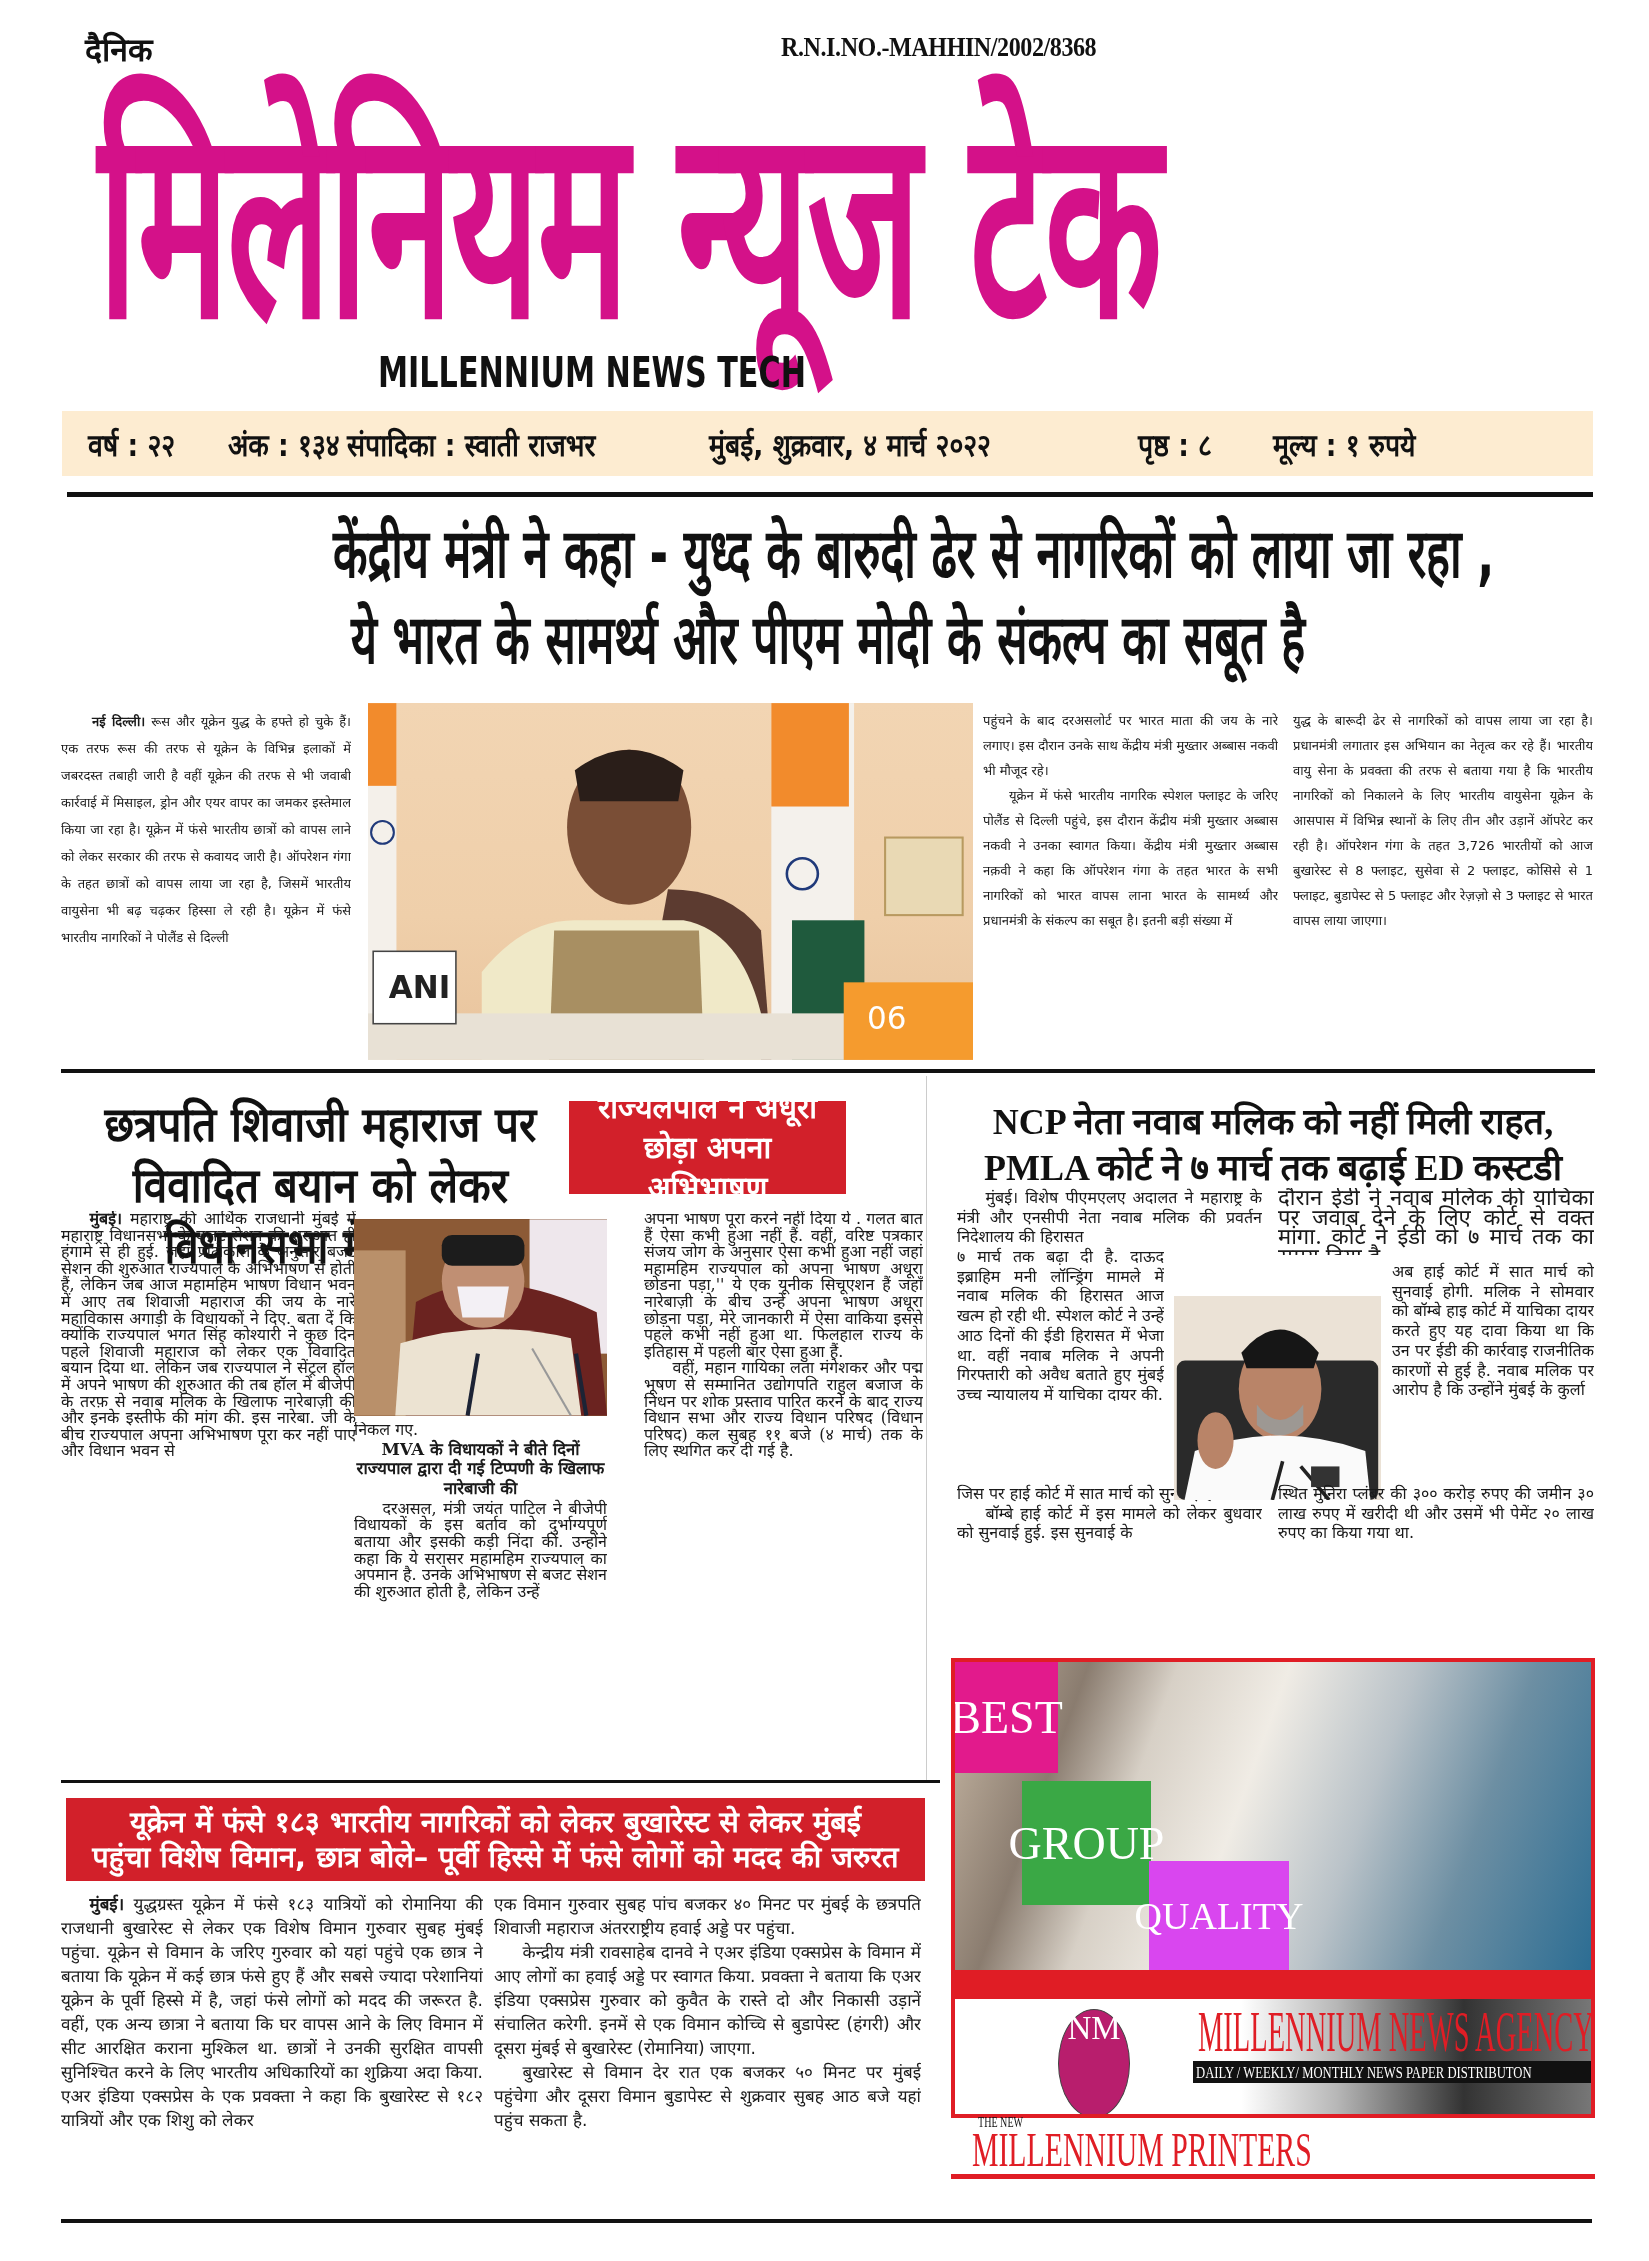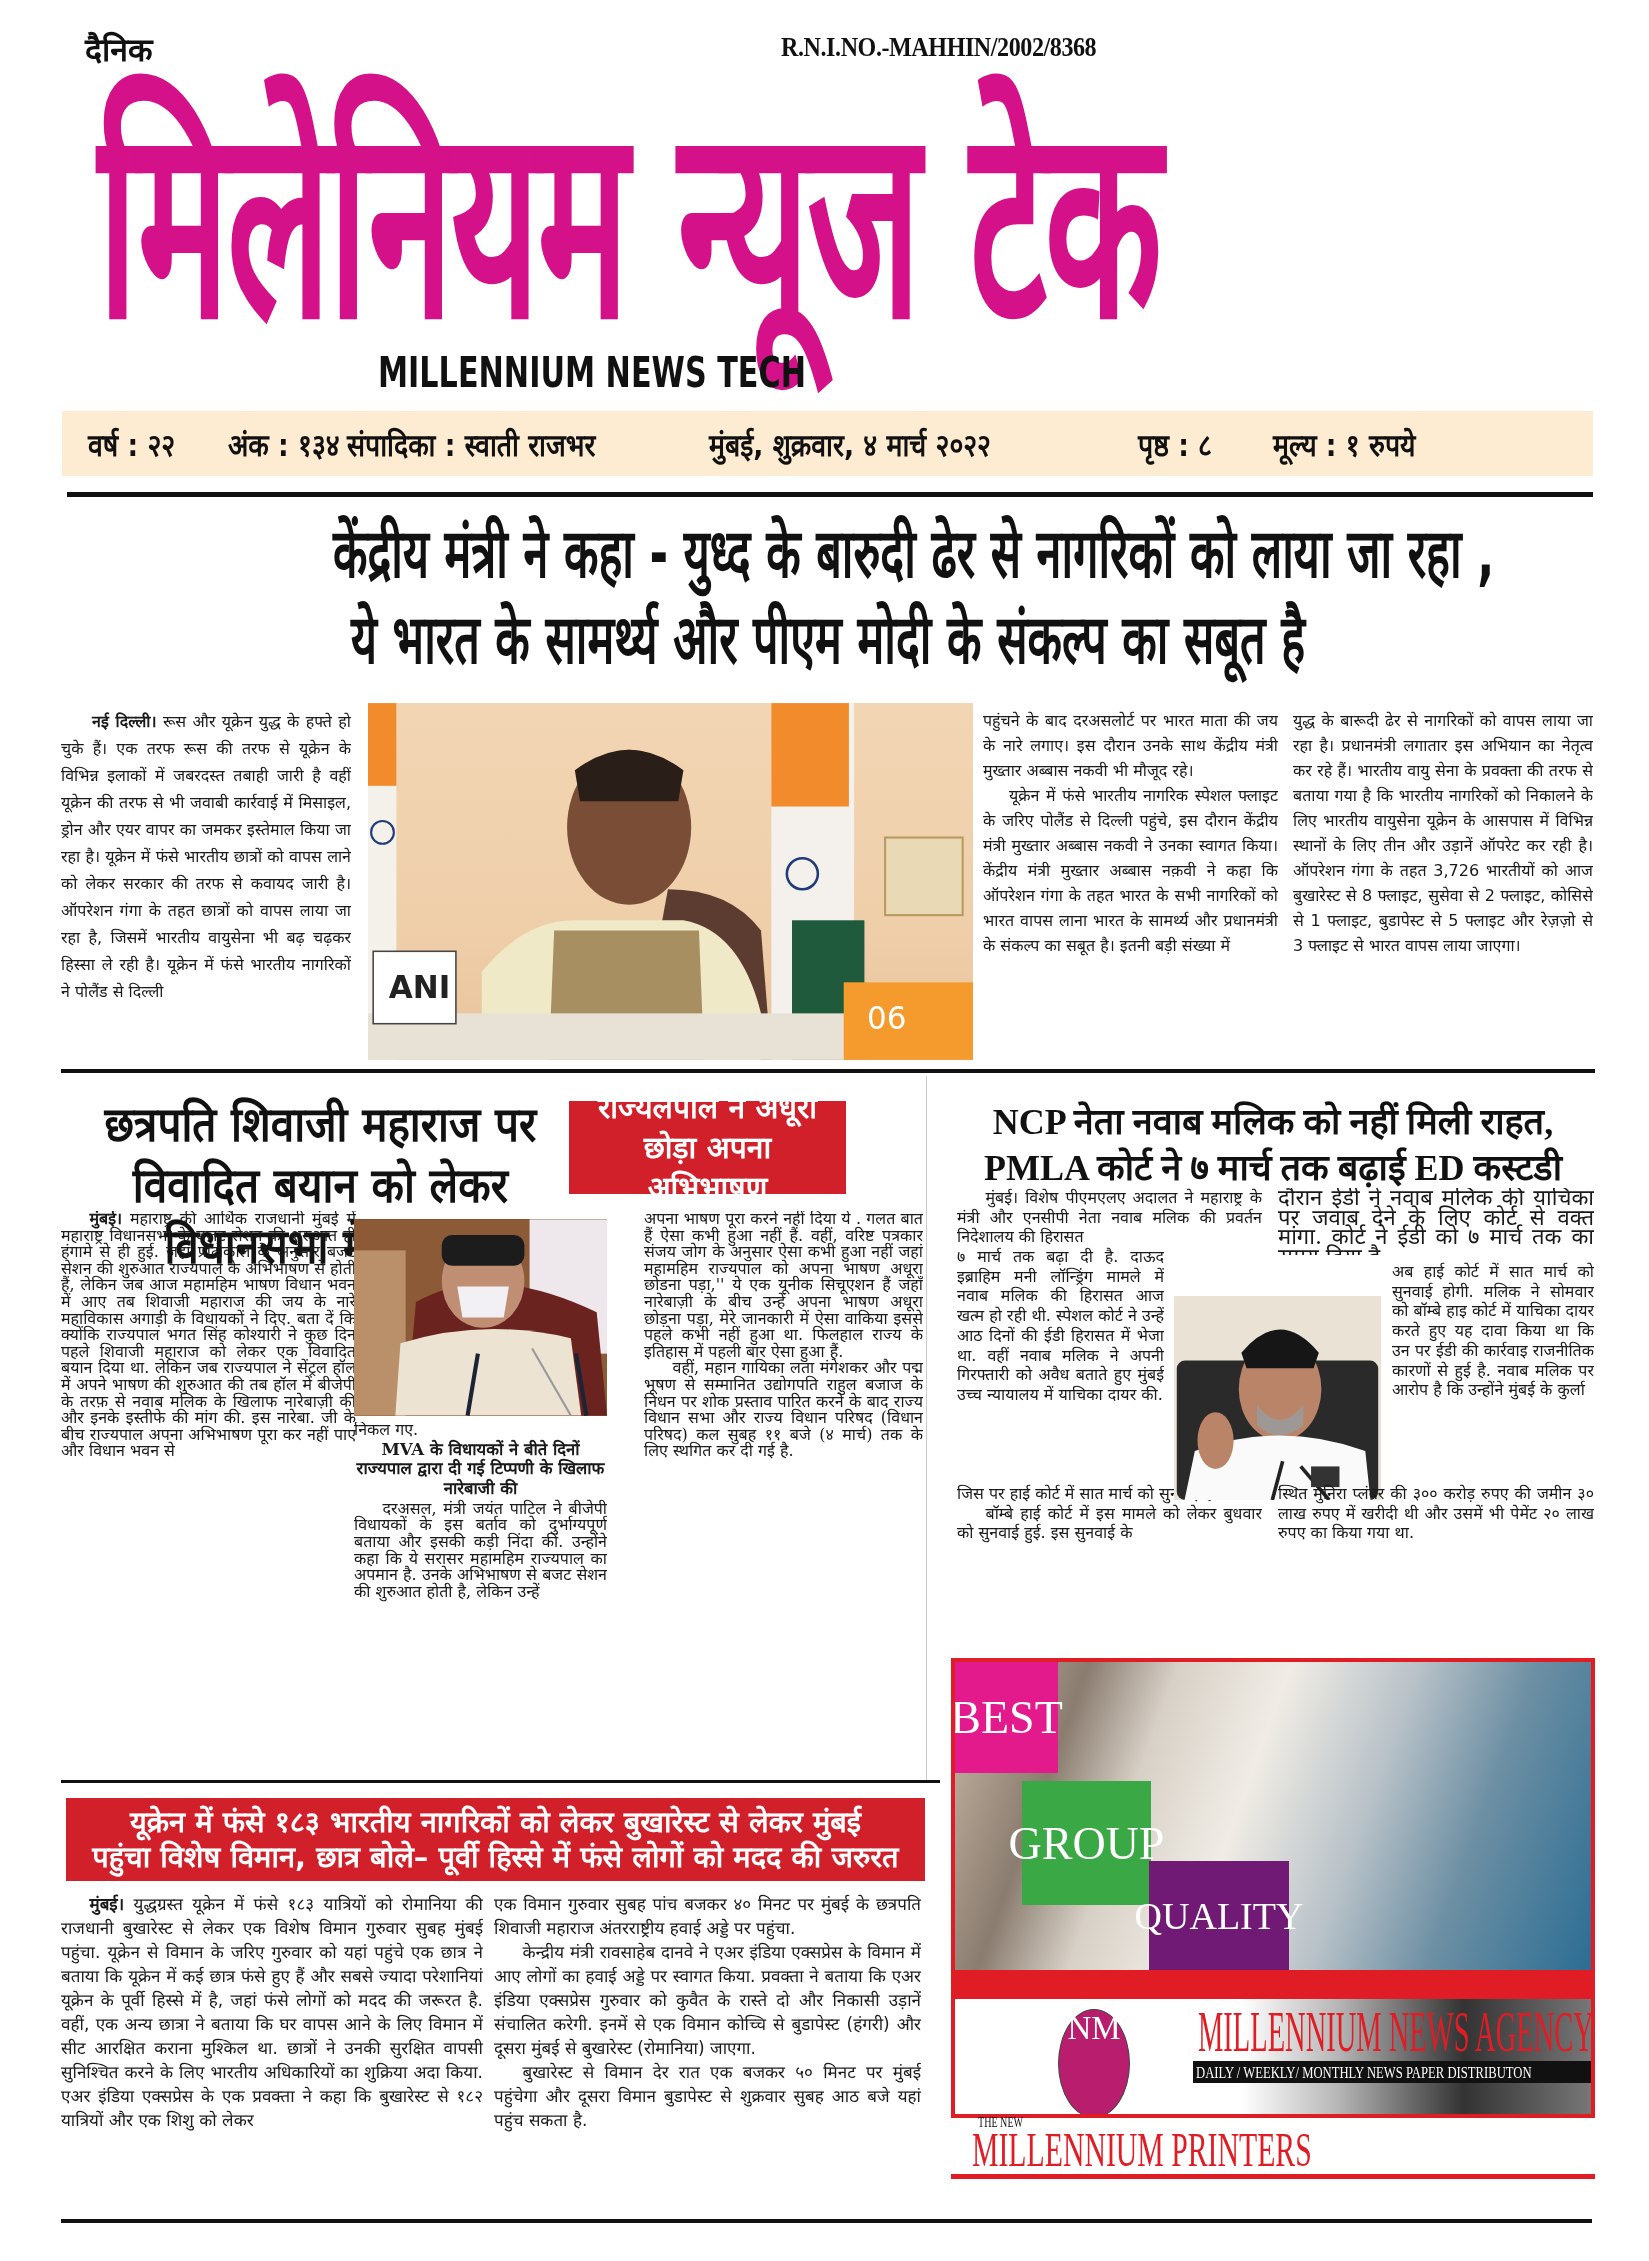--- a/index.html
+++ b/index.html
@@ -14,21 +14,21 @@
   .brand-en { left: 378px; top: 348px; font-size: 42px; font-weight: bold; font-family: "DejaVu Sans", sans-serif; transform: scaleX(0.72); transform-origin: left top; white-space: nowrap; }
 
   .infobar { left: 62px; top: 411px; width: 1531px; height: 65px; background: #fdecd1; display: flex; align-items: center; padding-left: 26px; }
   .infobar span { font-size: 31px; font-weight: bold; white-space: nowrap; transform: scaleX(0.86); transform-origin: left center; display: inline-block; }
   .rule { background: #111; }
 
   
   .lead-hl { left: 78px; width: 1500px; font-size: 68px; font-weight: bold; text-align: center; white-space: nowrap; transform: scaleX(0.66); transform-origin: center top; line-height: 1.1; }
 
   .body-text { font-family: "DejaVu Serif", serif; font-size: 17.6px; line-height: 25px; text-align: justify; color: #1a1a1a; }
-  .body-text.cond { font-family: "DejaVu Sans", sans-serif; font-size: 16px; line-height: 28px; }
+  .body-text.cond { font-family: "DejaVu Sans", sans-serif; font-size: 13px; line-height: 28px; }
   .body-text b { font-weight: bold; }
   .col { overflow: hidden; }
 
   .photo { overflow: hidden; }
   .red-box { background: #d2202a; color: #fff; display: flex; align-items: center; justify-content: center; text-align: center; font-weight: bold; }
 
   
   .ad { left: 951px; top: 1658px; width: 644px; height: 460px; border: 4.1px solid #e01d25; background: #fff; overflow: hidden; }
   .ad-top { position: absolute; left: 0; top: 0; width: 100%; height: 308px; background: linear-gradient(110deg, #c9b9a6 0%, #8a7c6f 18%, #d7d0c6 30%, #f0ece5 45%, #b9c2c8 62%, #6d8fa3 78%, #2c6d93 100%); }
   .ad-badge { position: absolute; font-family: "Liberation Serif", serif; color: #fff; display: flex; align-items: center; justify-content: center; font-size: 46px; transform-origin: left top; }
@@ -195,21 +195,21 @@
 <div class="abs rule" style="left:61px; top:2219px; width:1531px; height:4.1px;"></div>
 
 <div class="abs ad">
   <div class="ad-top"></div>
   <div class="ad-badge" style="left:0; top:0; width:103px; height:111px; background:#e21a8c;">
       <span>BEST</span>
     </div>
   <div class="ad-badge" style="left:67px; top:119px; width:129px; height:124px; background:#3aa845;">
       <span>GROUP</span>
     </div>
-  <div class="ad-badge" style="left:194px; top:199px; width:140px; height:109px; background:#701a75; font-size:38px;">
+  <div class="ad-badge" style="left:194px; top:199px; width:140px; height:109px; background:#d946ef; font-size:38px;">
       <span>QUALITY</span>
     </div>
   <div class="ad-group">
       <span style="transform:scaleX(0.66); display:inline-block;">THE NEW MILLENNIUM GROUP</span>
     </div>
 
   <div class="abs" style="left:155px; top:429px; font-size:17.6px; font-weight:bold;">हिंदी दैनिक</div>
   <div class="abs" style="left:15.5px; top:447px; font-size:62px; font-weight:bold; color:#e21a8c; white-space:nowrap; transform:scaleX(0.58); transform-origin:left top;">मिलेनियम न्यूज टेक</div>
   <div class="abs" style="left:574px; top:449px; font-size:11.4px; font-weight:bold;">मराठी दैनिक</div>
 

